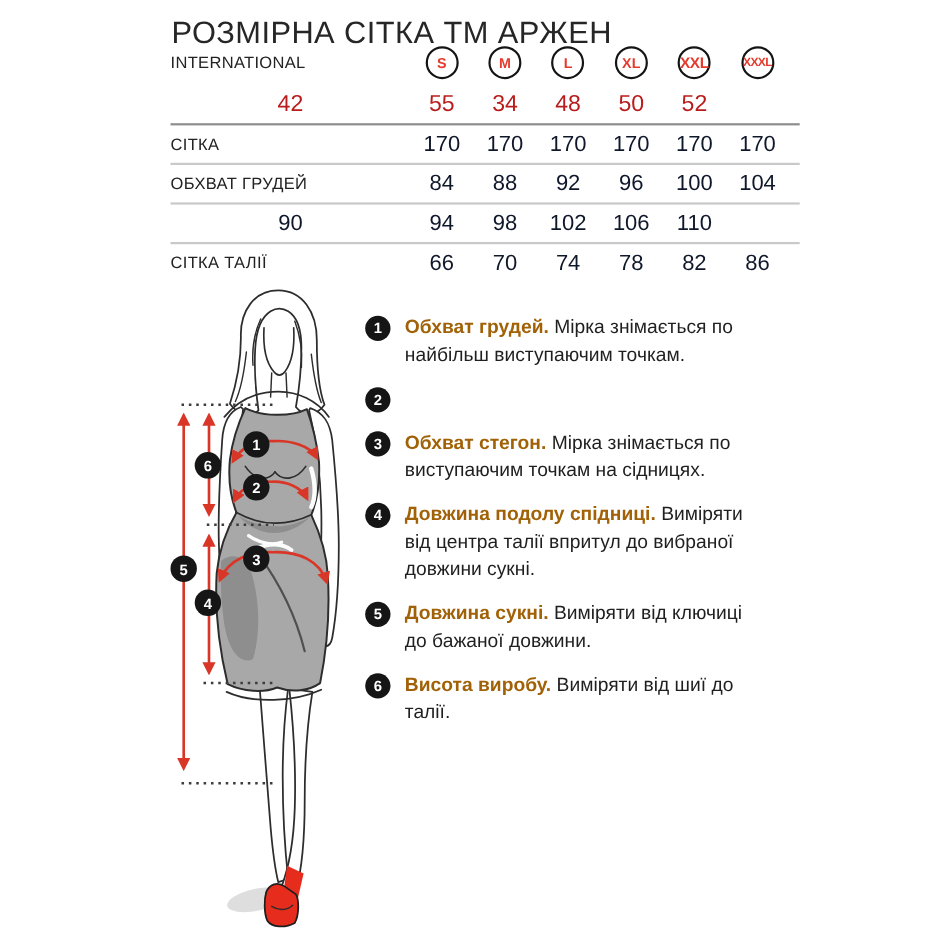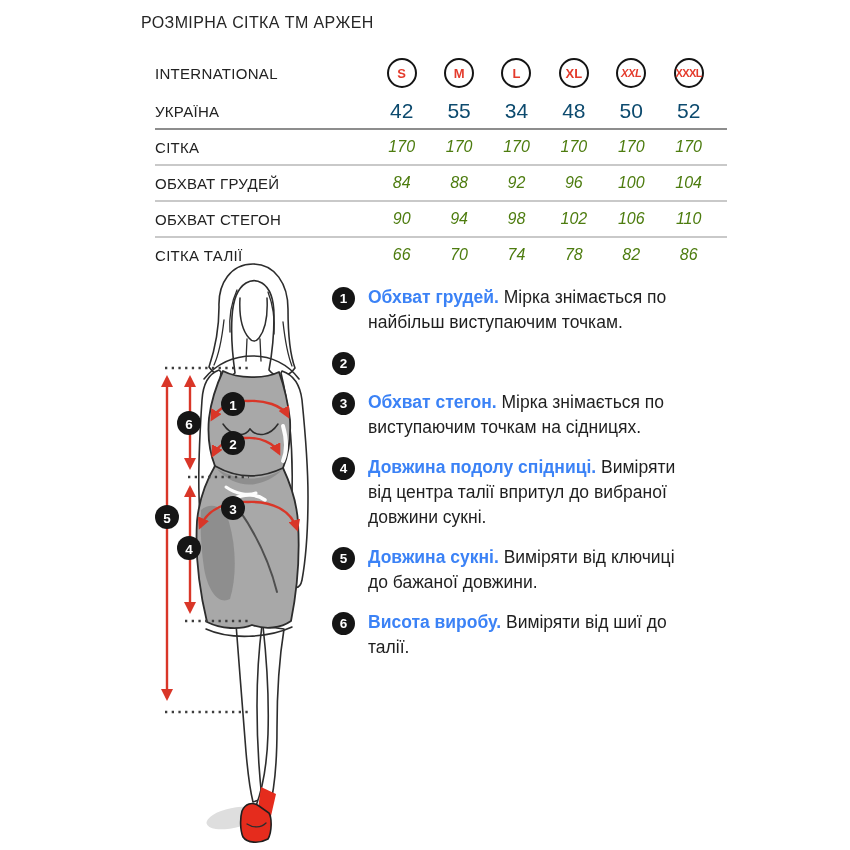--- a/index.html
+++ b/index.html
@@ -1,45 +1,45 @@
 <!DOCTYPE html>
 <html><head>
 <meta charset="utf-8">
 <style>
   html,body{margin:0;padding:0;background:#fff;}
   .canvas{position:relative;width:850px;height:850px;background:#ffffff;overflow:hidden;
           font-family:"Liberation Sans",sans-serif;color:#1e1e1e;}
-  .title{position:absolute;left:141px;top:14px;margin:0;font-size:16px;font-weight:400;
+  .title{position:absolute;left:156px;top:14px;margin:0;font-size:28px;font-weight:400;
          letter-spacing:.4px;color:#262626;}
 
   
-  .size-table{position:absolute;left:155px;top:52px;width:572px;}
+  .size-table{position:absolute;left:155px;top:36px;width:572px;}
   .trow{display:grid;grid-template-columns:218px repeat(6,57.4px);align-items:center;}
   .r-intl{height:42px;}
   .r-ua{height:34px;border-bottom:2px solid #8d8d8d;}
   .r-data{height:34px;border-bottom:2px solid #c9c9c9;}
   .r-data.last{border-bottom:none;}
   .tlabel{font-size:15px;letter-spacing:.3px;color:#222;}
   .tcell{text-align:center;}
-  .ua-val{font-size:21px;color:#0c4a6e;}
-  .g-val{font-size:16px;color:#4d7c0f;font-style:italic;}
+  .ua-val{font-size:21px;color:#b91c1c;}
+  .g-val{font-size:20px;color:#0f172a;}
   .size-circle{display:inline-flex;align-items:center;justify-content:center;
                width:26px;height:26px;border:2px solid #141414;border-radius:50%;
                color:#e43b2c;font-weight:700;font-size:13px;white-space:nowrap;overflow:visible;}
-  .size-circle.c4{font-size:11px;letter-spacing:-.3px;font-style:italic;}
+  .size-circle.c4{font-size:14px;letter-spacing:-.3px;}
   .size-circle.c5{font-size:11px;letter-spacing:-.6px;}
 
   
   .legend{position:absolute;left:332px;top:285px;width:370px;}
   .leg-item{display:flex;gap:13px;margin-bottom:15px;}
   .leg-num{flex:0 0 auto;width:23px;height:23px;border-radius:50%;background:#151515;color:#fff;
            font-size:13.5px;font-weight:700;display:flex;align-items:center;justify-content:center;
            margin-top:2px;}
   .leg-text{margin:0;font-size:17.5px;line-height:25px;color:#1f1f1f;width:328px;}
-  .leg-text b{font-weight:700;color:#3b82f6;}
+  .leg-text b{font-weight:700;color:#a16207;}
 
   
   .figure{position:absolute;left:140px;top:262px;width:200px;height:588px;}
   .figure text{font-family:"Liberation Sans",sans-serif;font-weight:700;font-size:13.5px;fill:#ffffff;
                text-anchor:middle;}
   .sk{fill:#ffffff;stroke:#2d2d2d;stroke-width:1.6;stroke-linejoin:round;stroke-linecap:round;}
   .ln{fill:none;stroke:#2d2d2d;stroke-width:1.3;stroke-linecap:round;}
   .dress{fill:#a8a8a8;stroke:#2d2d2d;stroke-width:1.8;stroke-linejoin:round;}
   .shade{fill:#8e8e8e;stroke:none;}
   .hl{fill:none;stroke:#fcfcfc;stroke-width:3.5;stroke-linecap:round;}
@@ -61,21 +61,20 @@
       <div class="tlabel">INTERNATIONAL</div>
       <div class="tcell"><span class="size-circle c0">S</span></div>
       <div class="tcell"><span class="size-circle c1">M</span></div>
       <div class="tcell"><span class="size-circle c2">L</span></div>
       <div class="tcell"><span class="size-circle c3">XL</span></div>
       <div class="tcell"><span class="size-circle c4">XXL</span></div>
       <div class="tcell"><span class="size-circle c5">XXXL</span></div>
     </div>
 
     <div class="trow r-ua">
-      <div class="tlabel">УКРАЇНА</div>
       <div class="tcell ua-val">42</div>
       <div class="tcell ua-val">55</div>
       <div class="tcell ua-val">34</div>
       <div class="tcell ua-val">48</div>
       <div class="tcell ua-val">50</div>
       <div class="tcell ua-val">52</div>
     </div>
 
     <div class="trow r-data">
       <div class="tlabel">СІТКА</div>
@@ -91,21 +90,20 @@
       <div class="tlabel">ОБХВАТ ГРУДЕЙ</div>
       <div class="tcell g-val">84</div>
       <div class="tcell g-val">88</div>
       <div class="tcell g-val">92</div>
       <div class="tcell g-val">96</div>
       <div class="tcell g-val">100</div>
       <div class="tcell g-val">104</div>
     </div>
 
     <div class="trow r-data">
-      <div class="tlabel">ОБХВАТ СТЕГОН</div>
       <div class="tcell g-val">90</div>
       <div class="tcell g-val">94</div>
       <div class="tcell g-val">98</div>
       <div class="tcell g-val">102</div>
       <div class="tcell g-val">106</div>
       <div class="tcell g-val">110</div>
     </div>
 
     <div class="trow r-data last">
       <div class="tlabel">СІТКА ТАЛІЇ</div>

